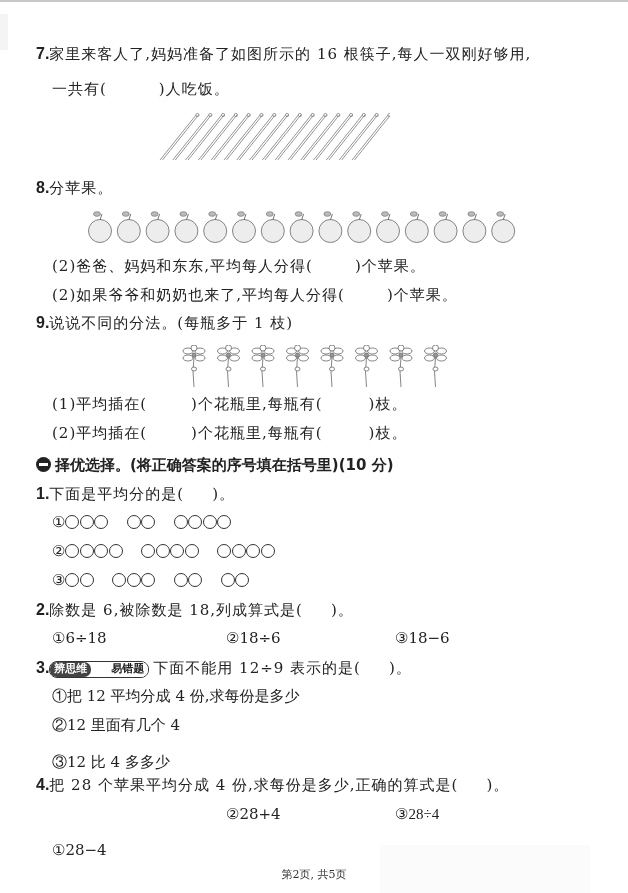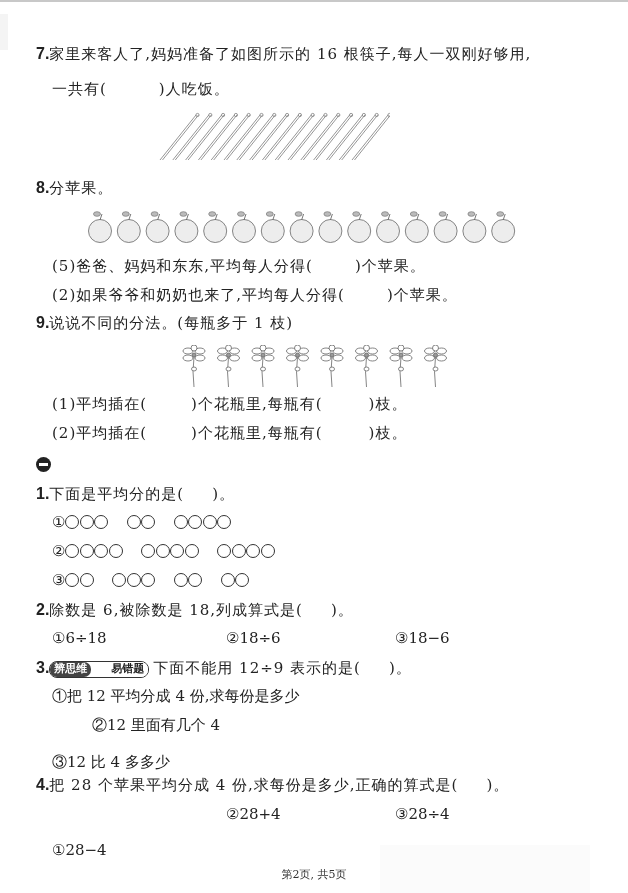--- a/index.html
+++ b/index.html
@@ -195,21 +195,21 @@
       <line x1="386.40000000000003" y1="10" x2="388.40000000000003" y2="4" stroke="#666" stroke-width="0.9"></line>
       <ellipse cx="383.40000000000003" cy="4" rx="3.5" ry="2.3" fill="#bbb" stroke="#777" stroke-width="0.7"></ellipse>
     </g>
     <g>
       <circle cx="415.2" cy="21" r="11.5" fill="#ededed" stroke="#777" stroke-width="0.9"></circle>
       <line x1="415.2" y1="10" x2="417.2" y2="4" stroke="#666" stroke-width="0.9"></line>
       <ellipse cx="412.2" cy="4" rx="3.5" ry="2.3" fill="#bbb" stroke="#777" stroke-width="0.7"></ellipse>
     </g>
   </svg>
 <div class="line" style="left:52px; top:256px;">
-  <span>(5)爸爸、妈妈和东东,平均每人分得(</span><span class="paren-gap" style="width:42px;"></span><span>)个苹果。</span>
+  <span>(2)爸爸、妈妈和东东,平均每人分得(</span><span class="paren-gap" style="width:42px;"></span><span>)个苹果。</span>
 </div>
 <div class="line" style="left:52px; top:285px;">
   <span>(2)如果爷爷和奶奶也来了,平均每人分得(</span><span class="paren-gap" style="width:42px;"></span><span>)个苹果。</span>
 </div>
 
 <div class="line" style="left:36px; top:313px;">
   <span class="num">9.</span><span>说说不同的分法。(每瓶多于 1 枝)</span>
 </div>
 <svg class="flowers" viewBox="0 0 270 45" id="flowers-svg">
     <g stroke="#666" fill="#fff" stroke-width="0.8">
@@ -294,21 +294,21 @@
     </g>
   </svg>
 <div class="line" style="left:52px; top:394px;">
   <span>(1)平均插在(</span><span class="paren-gap" style="width:44px;"></span><span>)个花瓶里,每瓶有(</span><span class="paren-gap" style="width:46px;"></span><span>)枝。</span>
 </div>
 <div class="line" style="left:52px; top:423px;">
   <span>(2)平均插在(</span><span class="paren-gap" style="width:44px;"></span><span>)个花瓶里,每瓶有(</span><span class="paren-gap" style="width:46px;"></span><span>)枝。</span>
 </div>
 
 <div class="section-title">
-  <span class="sec-badge"></span>
+  <span class="sec-badge"></span><span>择优选择。(将正确答案的序号填在括号里)(10 分)</span>
 </div>
 
 <div class="line" style="left:36px; top:484px;">
   <span class="num">1.</span><span>下面是平均分的是(</span><span class="paren-gap" style="width:28px;"></span><span>)。</span>
 </div>
 <div class="circles" style="left:52px; top:512px;" id="opt-c1-0"><span>①</span><span class="c"></span><span class="c"></span><span class="c"></span><span class="gap"></span><span class="c"></span><span class="c"></span><span class="gap"></span><span class="c"></span><span class="c"></span><span class="c"></span><span class="c"></span></div>
 <div class="circles" style="left:52px; top:541px;" id="opt-c1-1"><span>②</span><span class="c"></span><span class="c"></span><span class="c"></span><span class="c"></span><span class="gap"></span><span class="c"></span><span class="c"></span><span class="c"></span><span class="c"></span><span class="gap"></span><span class="c"></span><span class="c"></span><span class="c"></span><span class="c"></span></div>
 <div class="circles" style="left:52px; top:570px;" id="opt-c1-2"><span>③</span><span class="c"></span><span class="c"></span><span class="gap"></span><span class="c"></span><span class="c"></span><span class="c"></span><span class="gap"></span><span class="c"></span><span class="c"></span><span class="gap"></span><span class="c"></span><span class="c"></span></div>
 
 <div class="line" style="left:36px; top:600px;">
@@ -318,24 +318,24 @@
 <div class="opt" style="left:226px; top:628px;">②18÷6</div>
 <div class="opt" style="left:395px; top:628px;">③18−6</div>
 
 <div class="line" style="left:36px; top:658px;">
   <span class="num">3.</span><span class="tag">
       <span class="dark">辨思维</span>
       <span class="light">易错题</span>
     </span><span>下面不能用 12÷9 表示的是(</span><span class="paren-gap" style="width:28px;"></span><span>)。</span>
 </div>
 <div class="opt" style="left:52px; top:686px;">①把 12 平均分成 4 份,求每份是多少</div>
-<div class="opt" style="left:52px; top:715px;margin-left:40px;">②12 里面有几个 4</div>
+<div class="opt" style="left:52px; top:715px;">②12 里面有几个 4</div>
 <div class="opt" style="left:52px; top:744px;margin-top:8px;">③12 比 4 多多少</div>
 
 <div class="line" style="left:36px; top:775px;">
   <span class="num">4.</span><span>把 28 个苹果平均分成 4 份,求每份是多少,正确的算式是(</span><span class="paren-gap" style="width:28px;"></span><span>)。</span>
 </div>
 <div class="opt" style="left:52px; top:804px;margin-top:36px;">①28−4</div>
 <div class="opt" style="left:226px; top:804px;">②28+4</div>
-<div class="opt" style="left:395px; top:804px;">③28÷4</div>
+<div class="opt" style="left:395px; top:804px;font-family:Liberation Serif, serif;">③28÷4</div>
 
 <div class="ghost"></div>
 <div class="footer">第2页, 共5页</div>
 
 </body></html>

